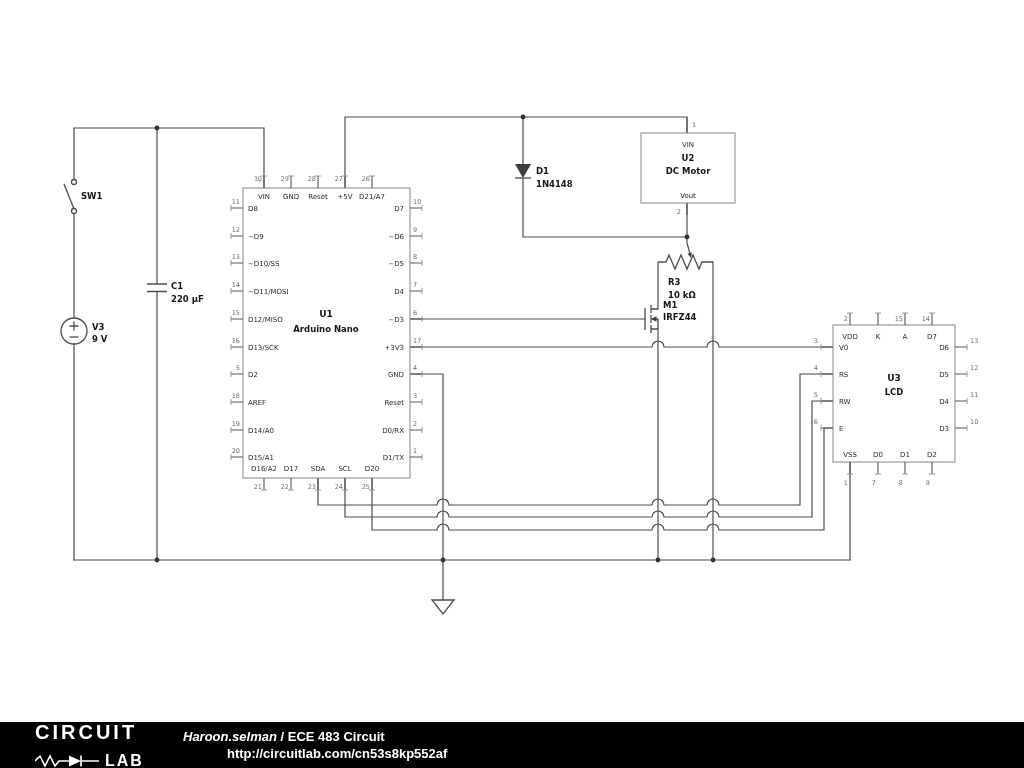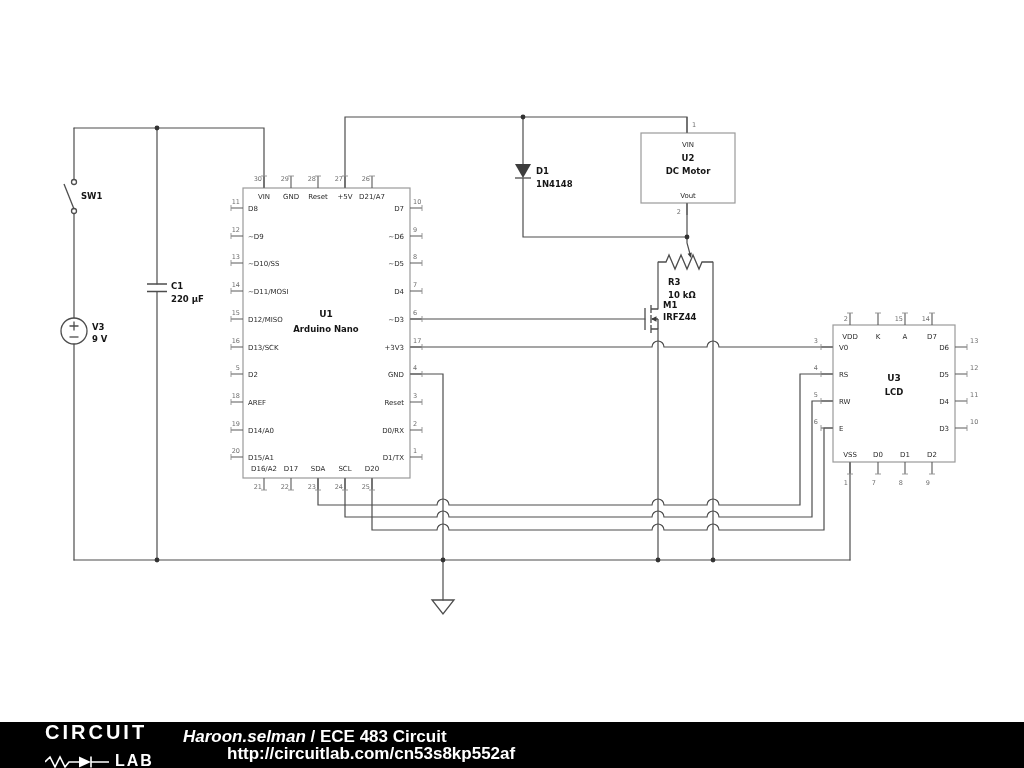--- a/index.html
+++ b/index.html
@@ -12,25 +12,25 @@
   .name{font-size:9px;font-weight:bold;fill:#151515;}
   .e{text-anchor:end;}.m{text-anchor:middle;}
   .wire{fill:none;stroke:#4d4d4d;stroke-width:1.2;stroke-linecap:round;}
   .stub{fill:none;stroke:#5a5a5a;stroke-width:1.1;}
   .tick{fill:none;stroke:#8f8f8f;stroke-width:0.9;}
   .box{fill:#fff;stroke:#9a9a9a;stroke-width:1.2;}
   .sym{fill:none;stroke:#4d4d4d;stroke-width:1.3;}
   .solid{fill:#3d3d3d;stroke:none;}
   .dotc{fill:#333;}
   .footer{position:absolute;left:0;top:722px;width:1024px;height:46px;background:#000;color:#fff;display:flex;align-items:center;}
-  .brand{width:183px;padding-left:45px;box-sizing:border-box;cursor:pointer;}
+  .brand{width:183px;padding-left:35px;box-sizing:border-box;cursor:pointer;}
   .brand-top{font-size:20px;font-weight:bold;letter-spacing:3px;line-height:20px;}
-  .brand-bottom{display:flex;align-items:flex-end;line-height:16px;margin-top:11px;}
+  .brand-bottom{display:flex;align-items:center;line-height:16px;margin-top:11px;}
   .brand-lab{font-size:16px;font-weight:bold;letter-spacing:2px;margin-left:4px;}
-  .meta{font-size:17px;font-weight:bold;line-height:17px;}
+  .meta{font-size:13px;font-weight:bold;line-height:17px;}
   .author{font-style:italic;}
   .url{cursor:pointer;margin-left:44px;}
 </style>
 </head>
 <body>
 
 <div class="stage">
 <svg width="1024" height="722" viewBox="0 0 1024 722" xmlns="http://www.w3.org/2000/svg">
 
   <g>

